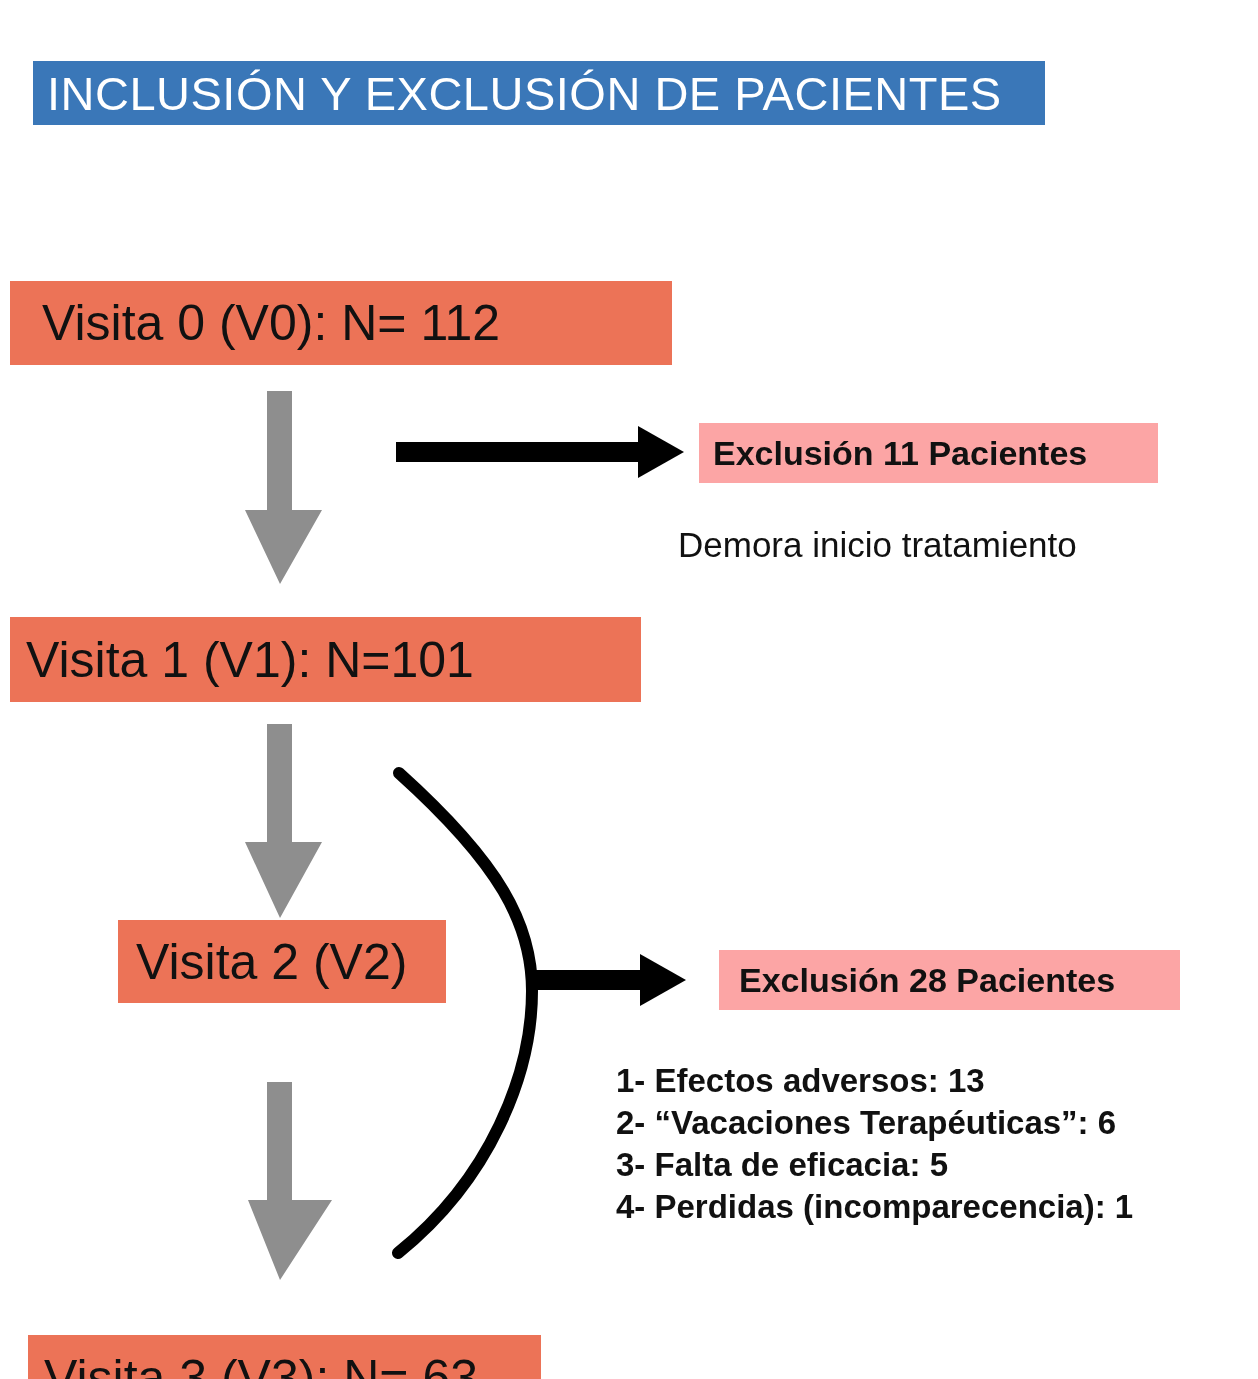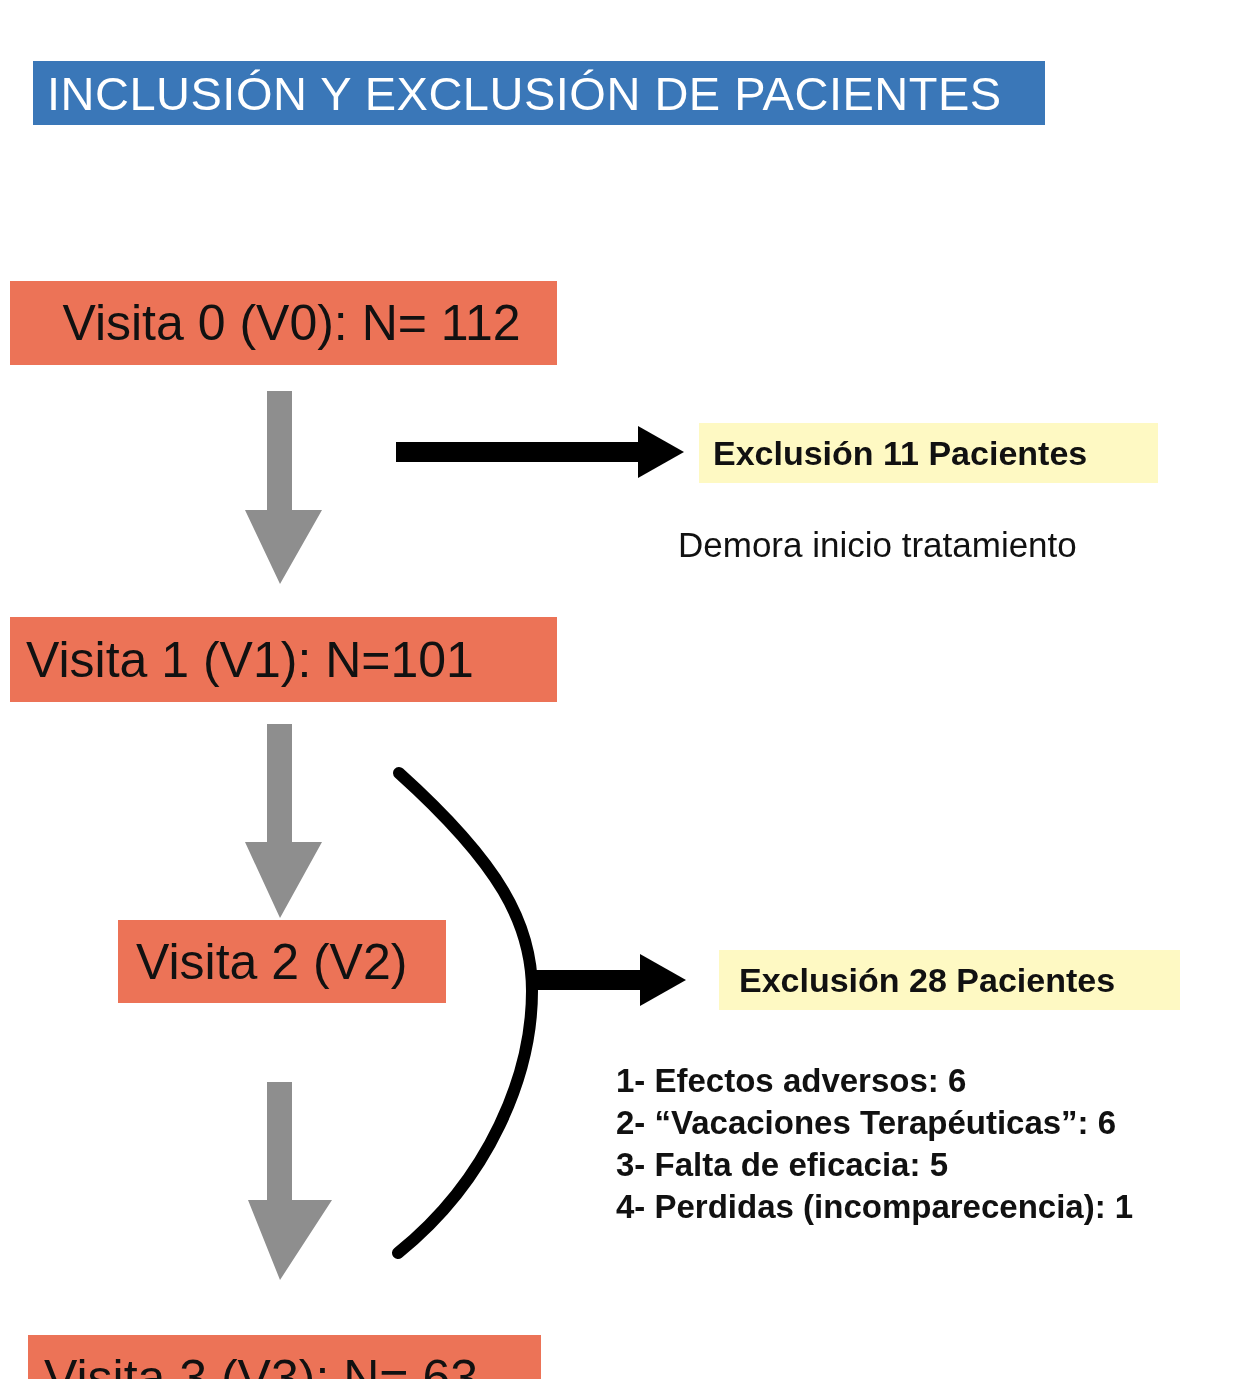--- a/index.html
+++ b/index.html
@@ -49,28 +49,28 @@
     box-sizing: border-box;
   }
   .visit-box .visit-text {
     color: #111111;
     font-size: 50px;
     font-weight: 400;
     white-space: nowrap;
     line-height: 1;
   }
 
-  #visit-0 { left: 10px;  top: 237px;  width: 547px; height: 84px; padding-left: 16px; justify-content: center; }
-  #visit-1 { left: 10px;  top: 573px;  width: 547px; height: 85px; padding-left: 16px; }
+  #visit-0 { left: 10px;  top: 237px;  width: 662px; height: 84px; padding-left: 32px; }
+  #visit-1 { left: 10px;  top: 573px;  width: 631px; height: 85px; padding-left: 16px; }
   #visit-2 { left: 118px; top: 876px;  width: 328px; height: 83px; padding-left: 18px; }
   #visit-3 { left: 28px;  top: 1291px; width: 513px; height: 86px; padding-left: 16px; }
 
   
   .exclusion-box {
-    background: #fef9c3;
+    background: #fca5a5;
     display: flex;
     align-items: center;
     box-sizing: border-box;
   }
   .exclusion-box .exclusion-text {
     color: #111111;
     font-size: 34px;
     font-weight: bold;
     white-space: nowrap;
     line-height: 1;
@@ -165,21 +165,21 @@
 
   <div class="abs visit-box" id="visit-2">
     <span class="visit-text">Visita 2 (V2)</span>
   </div>
 
   <div class="abs exclusion-box" id="exclusion-2">
     <span class="exclusion-text">Exclusión 28 Pacientes</span>
   </div>
 
   <div class="abs" id="reason-list">
-    <div class="reason-item">1- Efectos adversos: 6</div>
+    <div class="reason-item">1- Efectos adversos: 13</div>
     <div class="reason-item">2- “Vacaciones Terapéuticas”: 6</div>
     <div class="reason-item">3- Falta de eficacia: 5</div>
     <div class="reason-item">4- Perdidas (incomparecencia): 1</div>
   </div>
 
   <div class="abs visit-box" id="visit-3">
     <span class="visit-text">Visita 3 (V3): N= 63</span>
   </div>
 
 </div>

